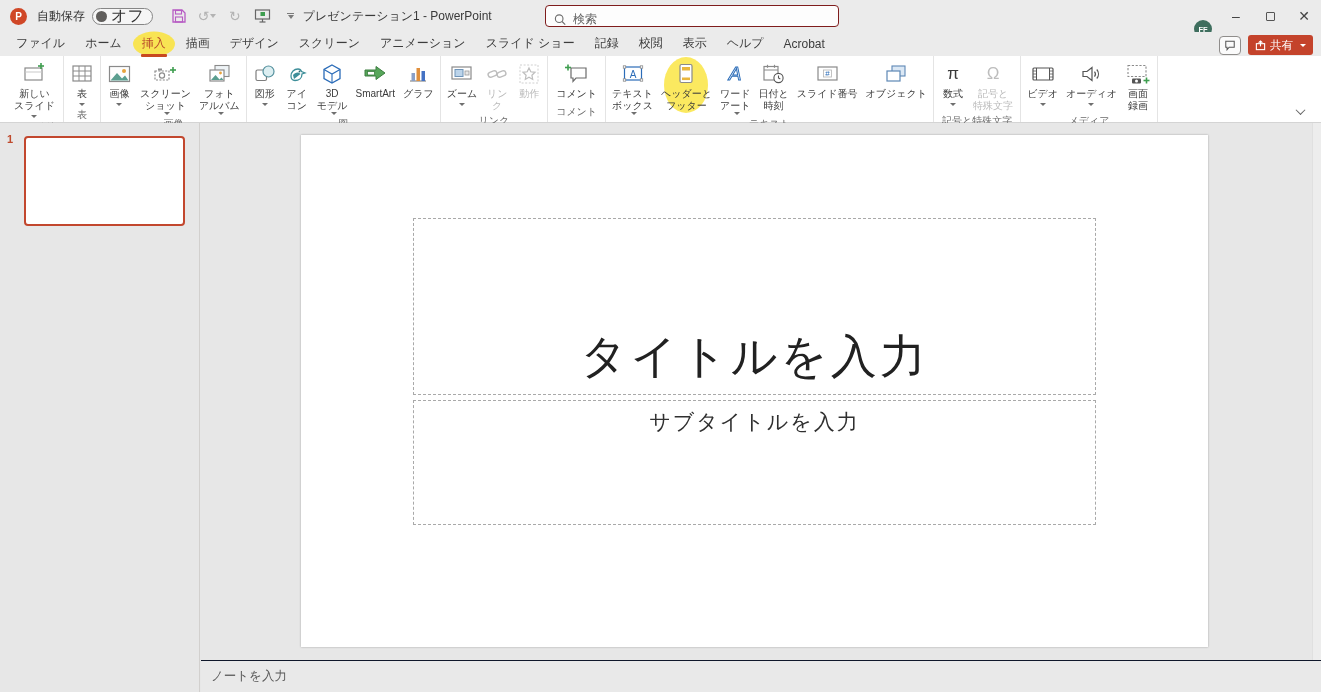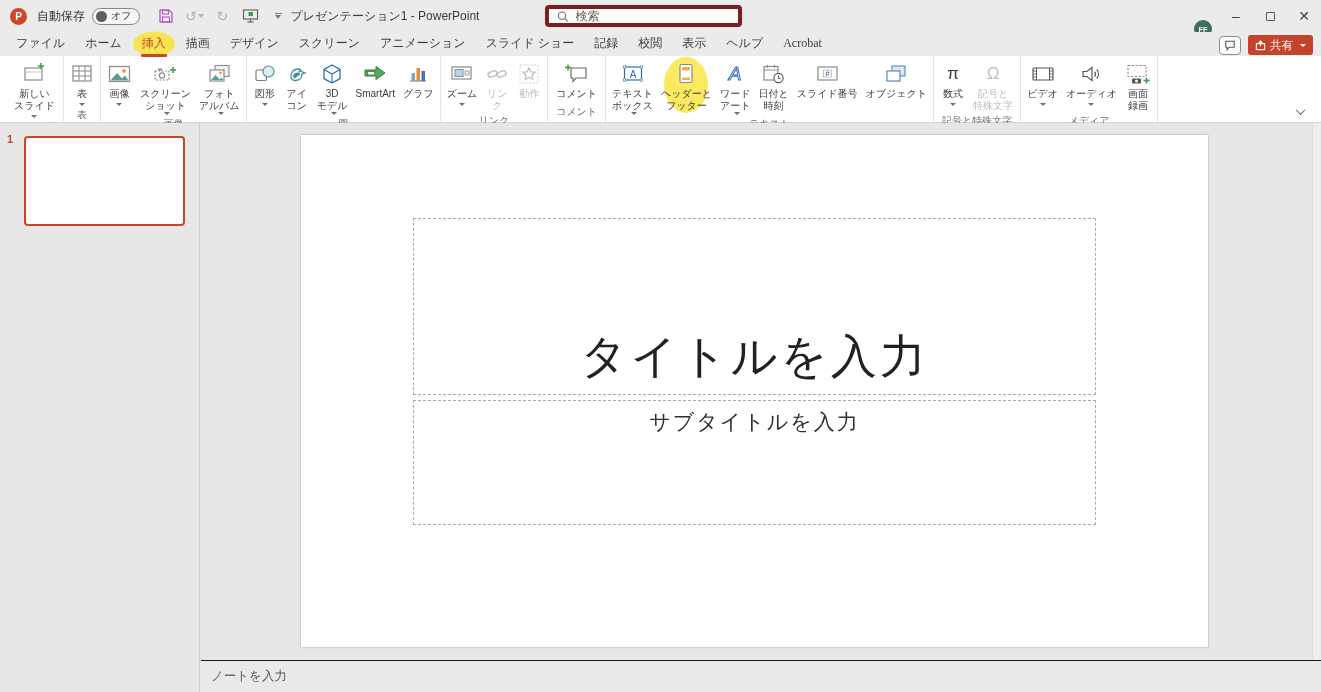--- a/index.html
+++ b/index.html
@@ -6,42 +6,42 @@
   html,body{background:#cfcfcf;}
   #app{position:relative;width:1321px;height:692px;background:#e7e7e7;overflow:hidden;color:#333;}
 
   
   #titlebar{position:absolute;left:0;top:0;width:100%;height:32px;background:#ebebeb;display:flex;align-items:center;}
   .ppt-logo{width:17px;height:17px;border-radius:50%;background:#d04727;color:#fff;font-size:10px;font-weight:bold;
     display:flex;align-items:center;justify-content:center;margin:0 10px 0 10px;}
   .autosave{display:flex;align-items:center;gap:7px;font-size:12px;color:#333;}
   .toggle-pill{display:flex;align-items:center;gap:4px;border:1px solid #868686;border-radius:9px;height:17px;padding:0 8px 0 3px;background:#f6f6f6;}
   .toggle-knob{width:11px;height:11px;border-radius:50%;background:#605e5c;}
-  .toggle-state{font-size:10px;color:#333;text-align:right;}
+  .toggle-state{font-size:16px;color:#333;text-align:right;}
   .qat{display:flex;align-items:center;gap:4px;margin-left:14px;}
   .qat-btn{width:24px;height:24px;display:flex;align-items:center;justify-content:center;border-radius:3px;font-size:14px;color:#7a7a7a;}
   .qat-btn.dis{color:#b3b3b3;}
   .qat-caret{display:inline-block;width:0;height:0;border-left:3px solid transparent;border-right:3px solid transparent;border-top:4px solid #7a7a7a;}
   .qat-sep-caret{display:flex;flex-direction:column;align-items:center;gap:1px;}
   .qat-sep-caret .bar{width:7px;height:1.5px;background:#7a7a7a;}
   .doc-title{font-size:12px;color:#3a3a3a;white-space:nowrap;}
-  #searchbox{position:absolute;left:545px;top:5px;width:197px;height:22px;background:#fdfdfd;border:4px solid #7f1d1d;border-radius:4px;
+  #searchbox{position:absolute;left:545px;top:5px;width:294px;height:22px;background:#fdfdfd;border:1px solid #7f1d1d;border-radius:4px;
     display:flex;align-items:flex-end;padding:0 8px;gap:7px;}
   #searchbox input{border:none;outline:none;background:transparent;font-size:12px;width:100%;color:#444;}
   #searchbox input::placeholder{color:#616161;}
   .avatar{position:absolute;left:1194px;top:20px;width:18px;height:18px;border-radius:50%;background:#3e6e5e;color:#fff;
     font-size:7.5px;font-weight:bold;display:flex;align-items:center;justify-content:center;}
   .win-controls{position:absolute;right:0;top:0;height:32px;display:flex;}
   .win-btn{width:34px;height:32px;display:flex;align-items:center;justify-content:center;color:#444;font-size:14px;}
   .win-max-glyph{width:9px;height:9px;border:1px solid #555;border-radius:1px;}
 
   
   #menubar{position:absolute;left:0;top:32px;width:100%;height:24px;background:#ebebeb;display:flex;align-items:center;padding-left:6px;}
   .tab{position:relative;font-size:12px;color:#3c3c3c;padding:4px 10px 5px;white-space:nowrap;cursor:default;}
-  .tab .tab-text{position:relative;z-index:2;font-family:Liberation Serif, serif;}
+  .tab .tab-text{position:relative;z-index:2;}
   .tab.active{color:#b7472a;}
   .tab.active::after{content:"";position:absolute;left:9px;right:9px;bottom:0;height:3px;background:#c8491f;border-radius:1px;z-index:2;}
   .tab.highlighted::before{content:"";position:absolute;left:50%;top:50%;transform:translate(-50%,-50%);
     width:42px;height:25px;background:rgba(250,227,56,.85);border-radius:50%;z-index:1;}
   .menubar-right{position:absolute;right:8px;top:35px;display:flex;align-items:center;gap:7px;}
   .comment-top-btn{width:22px;height:19px;border:1px solid #8f8d8b;border-radius:4px;background:#fbfbfb;display:flex;align-items:center;justify-content:center;}
   .share-btn{height:20px;background:#c4432b;color:#fff;border-radius:3px;display:flex;align-items:center;gap:4px;padding:0 7px;font-size:11.5px;}
   .share-btn .caret{border-top-color:#fff;}
 
   

